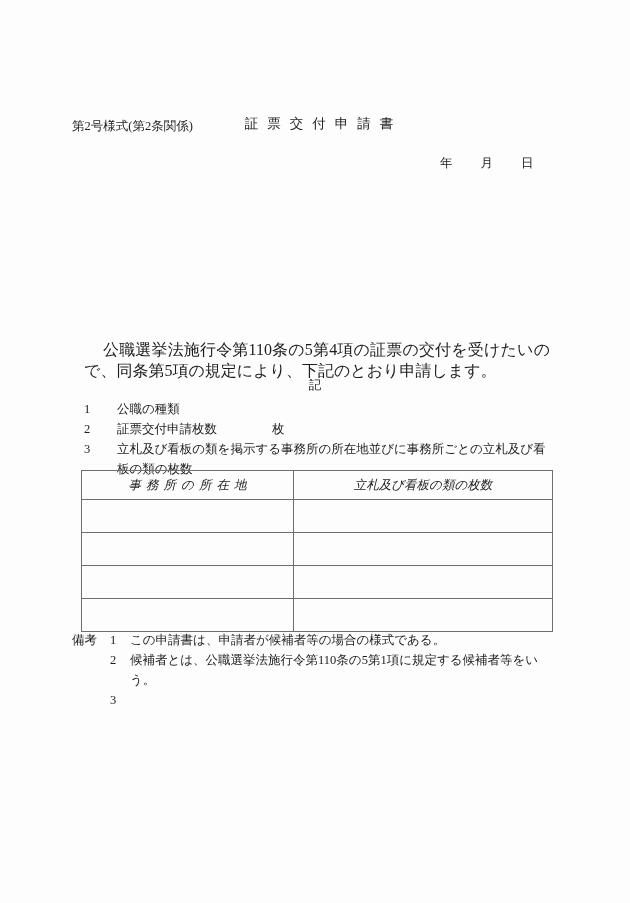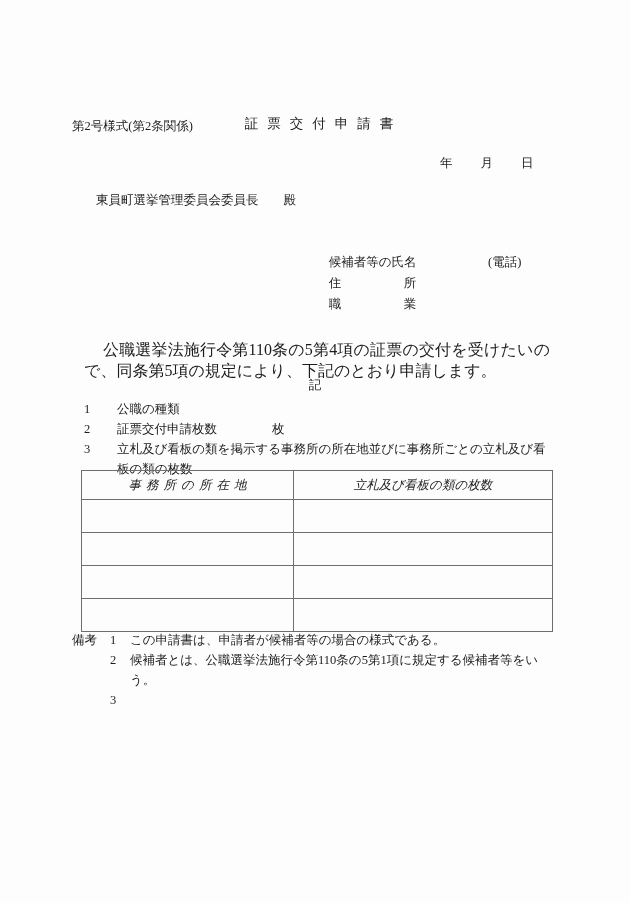--- a/index.html
+++ b/index.html
@@ -187,34 +187,21 @@
 <body>
 
 <div class="page">
 
   <div class="abs form-no">第2号様式(第2条関係)</div>
 
   <div class="abs doc-title">証票交付申請書</div>
 
   <div class="abs date-line">年　　月　　日</div>
 
-  <div class="abs addressee">東員町選挙管理委員会委員長　　殿</div>
-
-  <div class="applicant">
-    <div class="applicant-row">
-      <span>候補者等の氏名</span>
-    </div>
-    <div class="applicant-row">
-      <span>住　　　　　所</span>
-      <span class="tel">(電話)</span>
-    </div>
-    <div class="applicant-row">
-      <span>職　　　　　業</span>
-    </div>
-  </div>
+
 
   <div class="body-para">公職選挙法施行令第110条の5第4項の証票の交付を受けたいので、同条第5項の規定により、下記のとおり申請します。</div>
 
   <div class="abs ki-mark">記</div>
 
   <div class="item" id="item-1">
     <span class="num">1</span>
     <span class="txt">公職の種類</span>
   </div>
 

